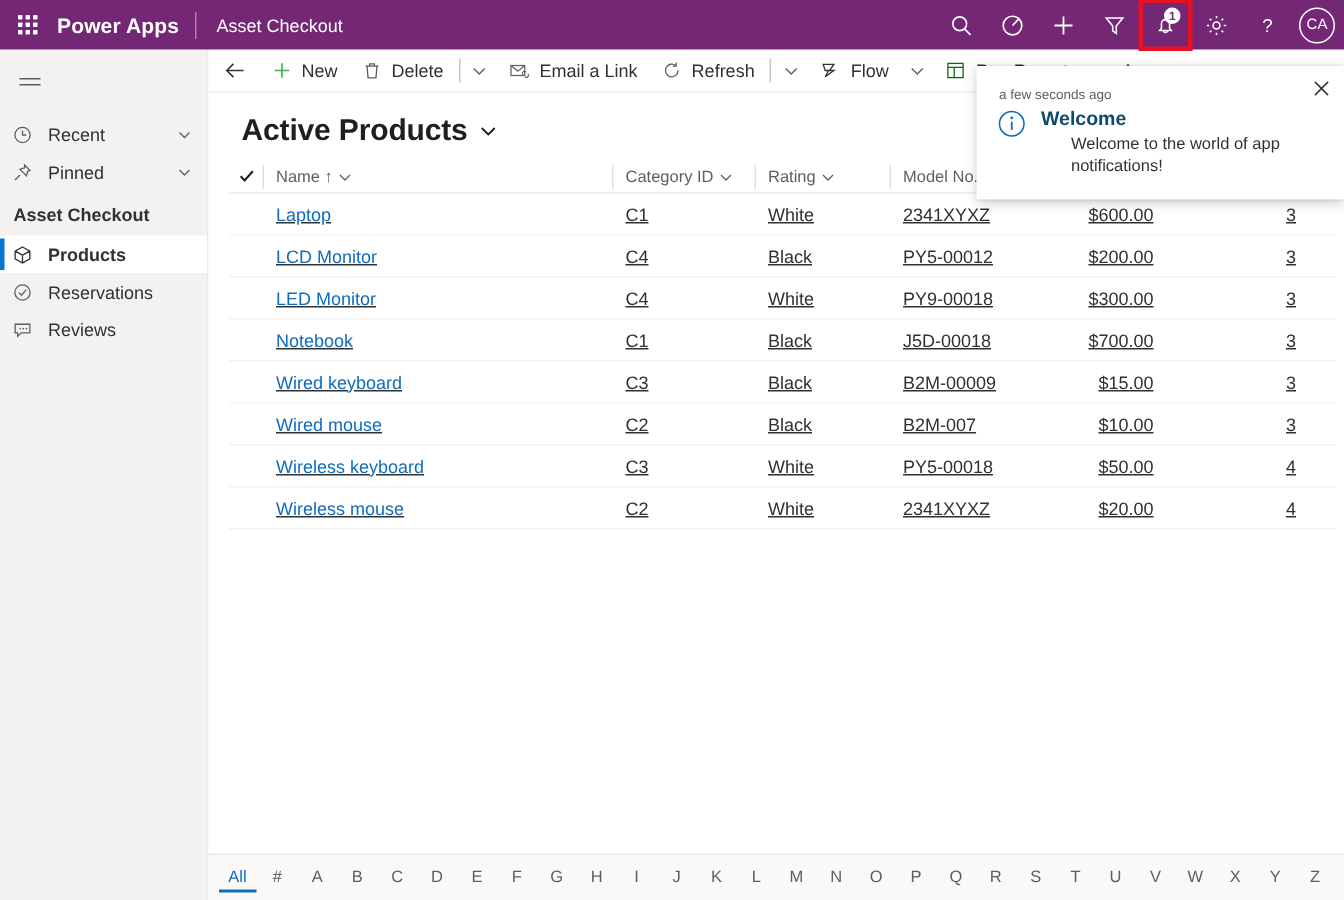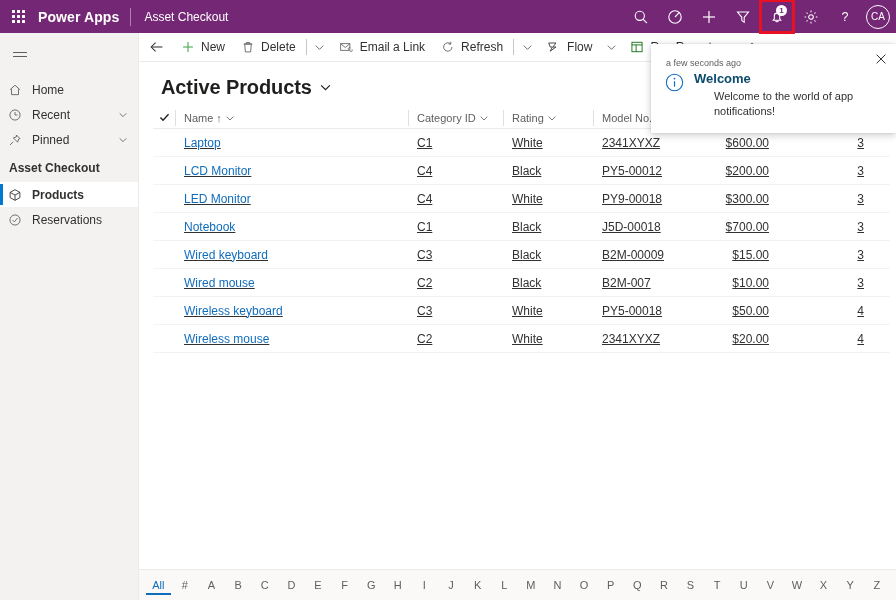--- a/index.html
+++ b/index.html
@@ -261,28 +261,20 @@
 
   <div class="sidebar">
     <div class="ham">
       <div class="ham-lines">
           <i></i>
           <i></i>
         </div>
     </div>
     <div class="nav-spacer"></div>
 
-    <div class="nav-item">
-      <span class="nicon">
-        <svg width="14" height="14" viewBox="0 0 16 16">
-          <path d="M2.4 7.6 L8 2.6 L13.6 7.6 M4 7 v6.3 h8 V7" fill="none" stroke="#605e5c" stroke-width="1"></path>
-        </svg>
-      </span>
-      <span class="nlabel">Home</span>
-    </div>
 
     <div class="nav-item">
       <span class="nicon">
         <svg width="14" height="14" viewBox="0 0 16 16">
           <circle cx="8" cy="8" r="5.8" fill="none" stroke="#605e5c" stroke-width="1"></circle>
           <path d="M8 4.6 V8 h2.8" fill="none" stroke="#605e5c" stroke-width="1"></path>
         </svg>
       </span>
       <span class="nlabel">Recent</span>
       <span class="chev">
@@ -320,20 +312,31 @@
     <div class="nav-item">
       <span class="nicon">
         <svg width="14" height="14" viewBox="0 0 16 16">
           <circle cx="8" cy="8" r="5.8" fill="none" stroke="#605e5c" stroke-width="1"></circle>
           <polyline points="5.2,8.1 7.2,10.1 10.9,5.8" fill="none" stroke="#605e5c" stroke-width="1"></polyline>
         </svg>
       </span>
       <span class="nlabel">Reservations</span>
     </div>
 
+    <div class="nav-item">
+      <span class="nicon">
+        <svg width="14" height="14" viewBox="0 0 16 16">
+          <path d="M2.4 3.6 h11.2 v6.6 H7.1 L4.3 12.8 V10.2 H2.4 z" fill="none" stroke="#605e5c" stroke-width="1"></path>
+          <circle cx="6.2" cy="6.9" r=".65" fill="#605e5c"></circle>
+            <circle cx="8.6" cy="6.9" r=".65" fill="#605e5c"></circle>
+            <circle cx="11" cy="6.9" r=".65" fill="#605e5c"></circle>
+        </svg>
+      </span>
+      <span class="nlabel">Reviews</span>
+    </div>
   </div>
 
   <div class="main">
 
     <div class="cmdbar">
       <div class="back-btn">
         <svg width="16" height="16" viewBox="0 0 16 16">
           <line x1="2.4" y1="8" x2="13.4" y2="8" stroke="#323130" stroke-width="1.05"></line>
           <polyline points="6.6,3.6 2.2,8 6.6,12.4" fill="none" stroke="#323130" stroke-width="1.05"></polyline>
         </svg>

